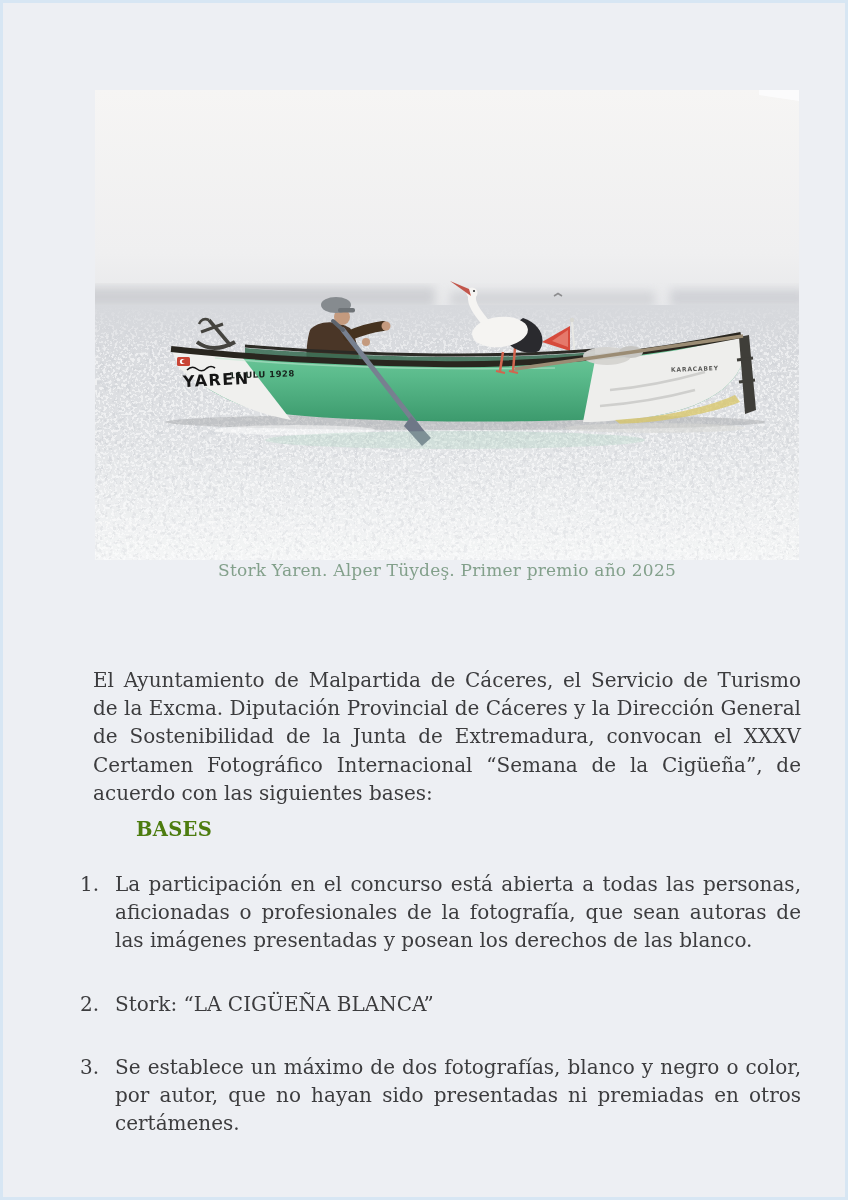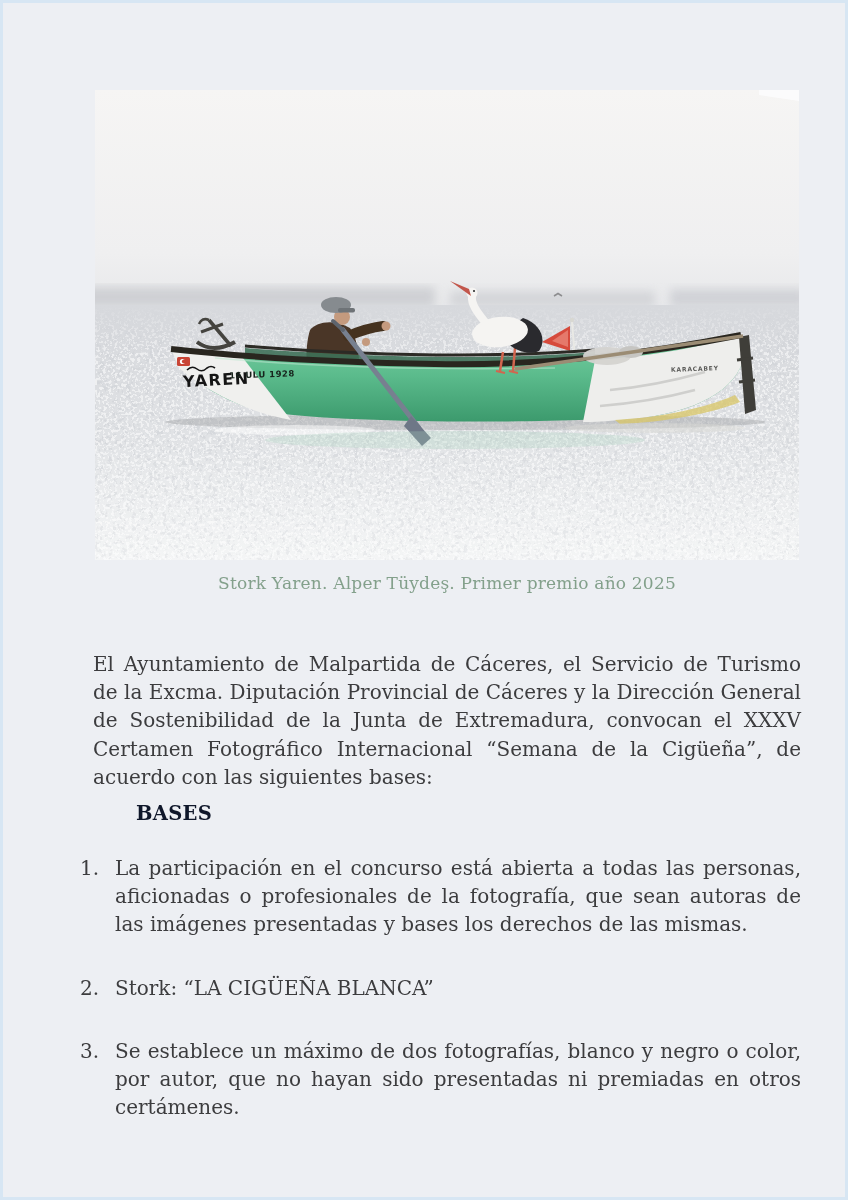--- a/index.html
+++ b/index.html
@@ -15,32 +15,32 @@
   }
   
   .photo-block{position:absolute;left:92px;top:87px;width:704px;}
   figure{margin:0;}
   .photo{
     width:704px;height:470px;overflow:hidden;position:relative;
     background:#eceef0;
   }
   .photo svg{display:block;width:704px;height:470px;}
   figcaption{
-    margin-top:13px;text-align:center;
+    text-align:center;
     font-size:17px;color:#83a08b;letter-spacing:.2px;
   }
   
   .textcol{
-    position:absolute;left:90px;top:647px;width:708px;
+    position:absolute;left:90px;top:663px;width:708px;
     color:#3c3c3e;font-size:20px;line-height:28.2px;
   }
   .intro{margin:0;text-align:justify;}
   .bases{
     margin:9px 0 0 43px;font-size:19.5px;line-height:28px;
-    font-weight:bold;color:#0f172a;letter-spacing:.3px;
+    font-weight:bold;color:#4d7c0f;letter-spacing:.3px;
   }
   ol.rules{list-style:none;margin:26px 0 0;padding:0;}
   ol.rules li{display:flex;margin-bottom:35px;}
   ol.rules .num{flex:0 0 35px;margin-left:-13px;}
   ol.rules .txt{flex:1;text-align:justify;}
   ol.rules li.short .txt{text-align:left;}
 </style>
 </head>
 <body>
 
@@ -184,21 +184,21 @@
       <figcaption>Stork Yaren. Alper Tüydeş. Primer premio año 2025</figcaption>
     </figure>
   </div>
 
   <div class="textcol">
     <p class="intro">El Ayuntamiento de Malpartida de Cáceres, el Servicio de Turismo de la Excma. Diputación Provincial de Cáceres y la Dirección General de Sostenibilidad de la Junta de Extremadura, convocan el XXXV Certamen Fotográfico Internacional “Semana de la Cigüeña”, de acuerdo con las siguientes bases:</p>
     <h2 class="bases">BASES</h2>
     <ol class="rules">
       <li>
         <span class="num">1.</span>
-        <span class="txt">La participación en el concurso está abierta a todas las personas, aficionadas o profesionales de la fotografía, que sean autoras de las imágenes presentadas y bases los derechos de las mismas.</span>
+        <span class="txt">La participación en el concurso está abierta a todas las personas, aficionadas o profesionales de la fotografía, que sean autoras de las imágenes presentadas y posean los derechos de las blanco.</span>
       </li>
       <li class="short">
         <span class="num">2.</span>
         <span class="txt">Stork: “LA CIGÜEÑA BLANCA”</span>
       </li>
       <li>
         <span class="num">3.</span>
         <span class="txt">Se establece un máximo de dos fotografías, blanco y negro o color, por autor, que no hayan sido presentadas ni premiadas en otros certámenes.</span>
       </li>
     </ol>

